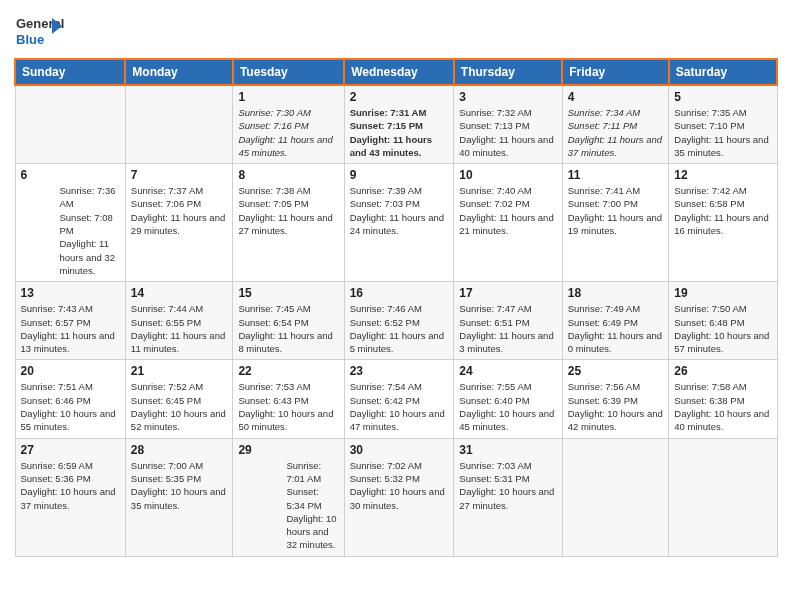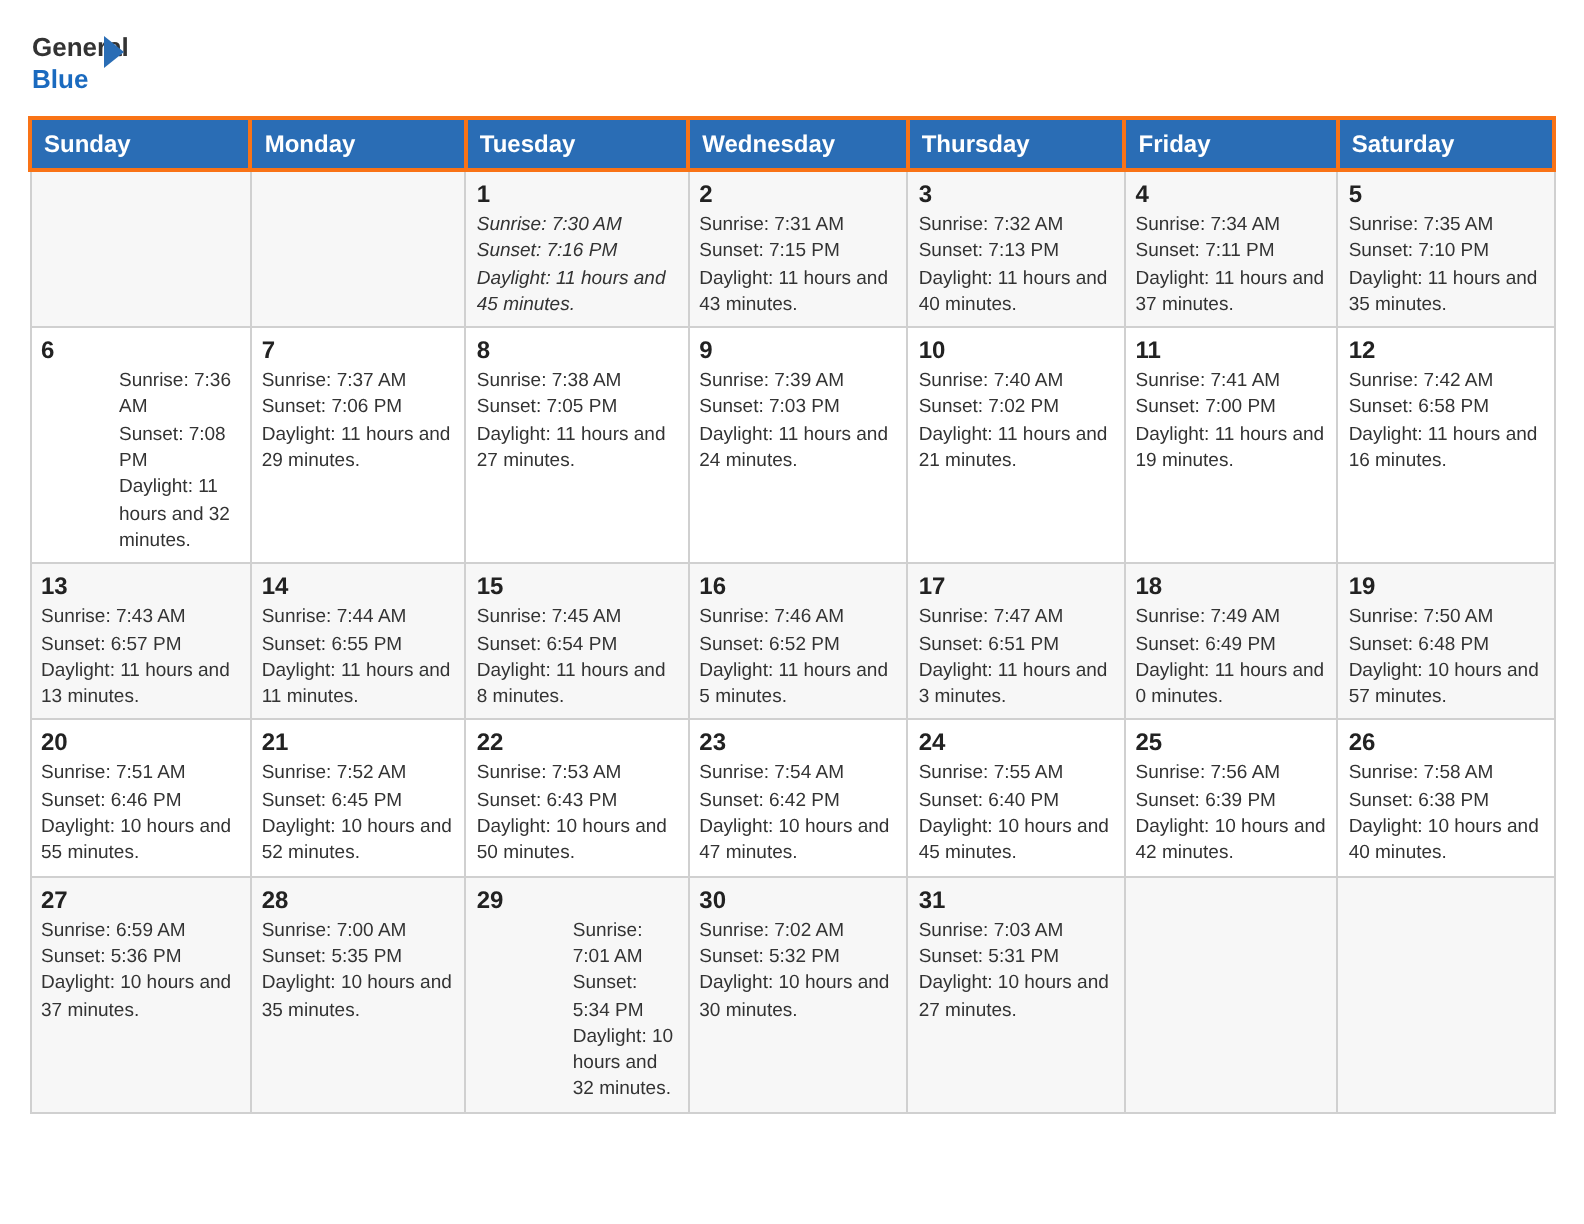--- a/index.html
+++ b/index.html
@@ -117,33 +117,33 @@
           <td class="empty"></td>
           <td class="empty"></td>
           <td>
             <span class="day-num">1</span>
             <div class="day-detail" style="white-space: pre-line; font-style: italic;">Sunrise: 7:30 AM
 Sunset: 7:16 PM
 Daylight: 11 hours and 45 minutes.</div>
           </td>
           <td>
             <span class="day-num">2</span>
-            <div class="day-detail" style="white-space: pre-line;">Sunrise: 7:31 AM
+            <div class="day-detail" style="white-space: pre-line; font-weight: bold;">Sunrise: 7:31 AM
 Sunset: 7:15 PM
 Daylight: 11 hours and 43 minutes.</div>
           </td>
           <td>
             <span class="day-num">3</span>
             <div class="day-detail" style="white-space: pre-line;">Sunrise: 7:32 AM
 Sunset: 7:13 PM
 Daylight: 11 hours and 40 minutes.</div>
           </td>
           <td>
             <span class="day-num">4</span>
-            <div class="day-detail" style="white-space: pre-line;">Sunrise: 7:34 AM
+            <div class="day-detail" style="white-space: pre-line; font-style: italic;">Sunrise: 7:34 AM
 Sunset: 7:11 PM
 Daylight: 11 hours and 37 minutes.</div>
           </td>
           <td>
             <span class="day-num">5</span>
             <div class="day-detail" style="white-space: pre-line;">Sunrise: 7:35 AM
 Sunset: 7:10 PM
 Daylight: 11 hours and 35 minutes.</div>
           </td>
         </tr>

